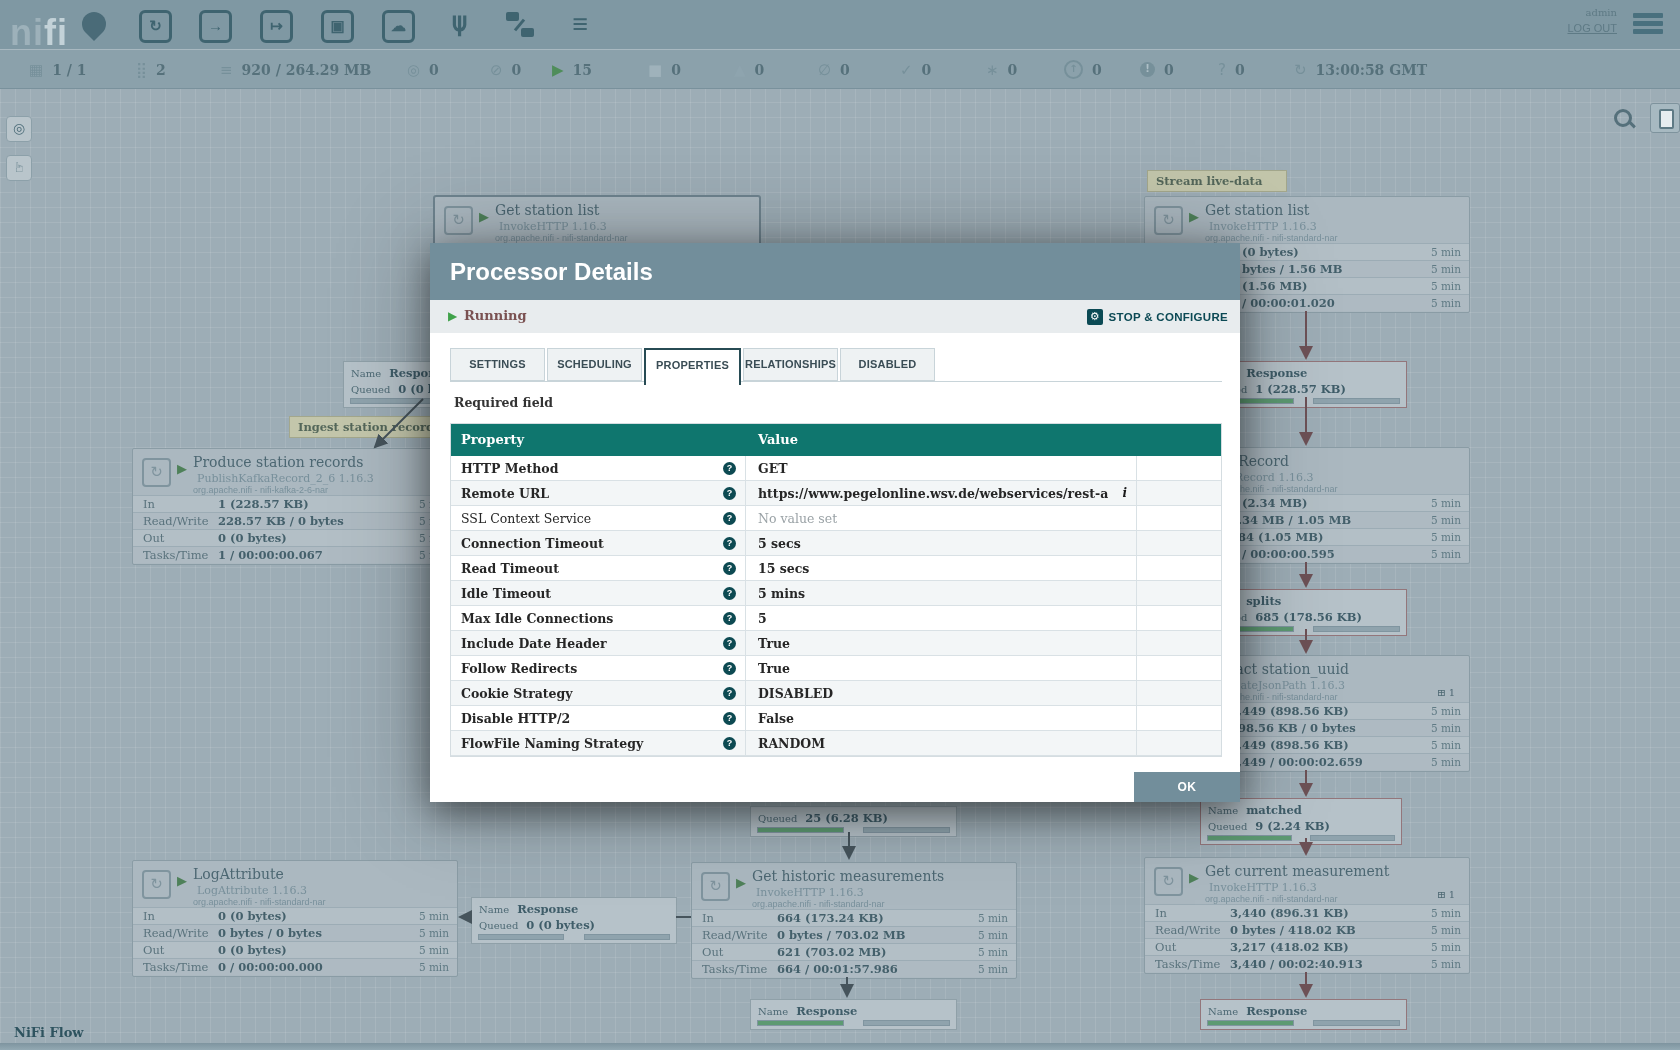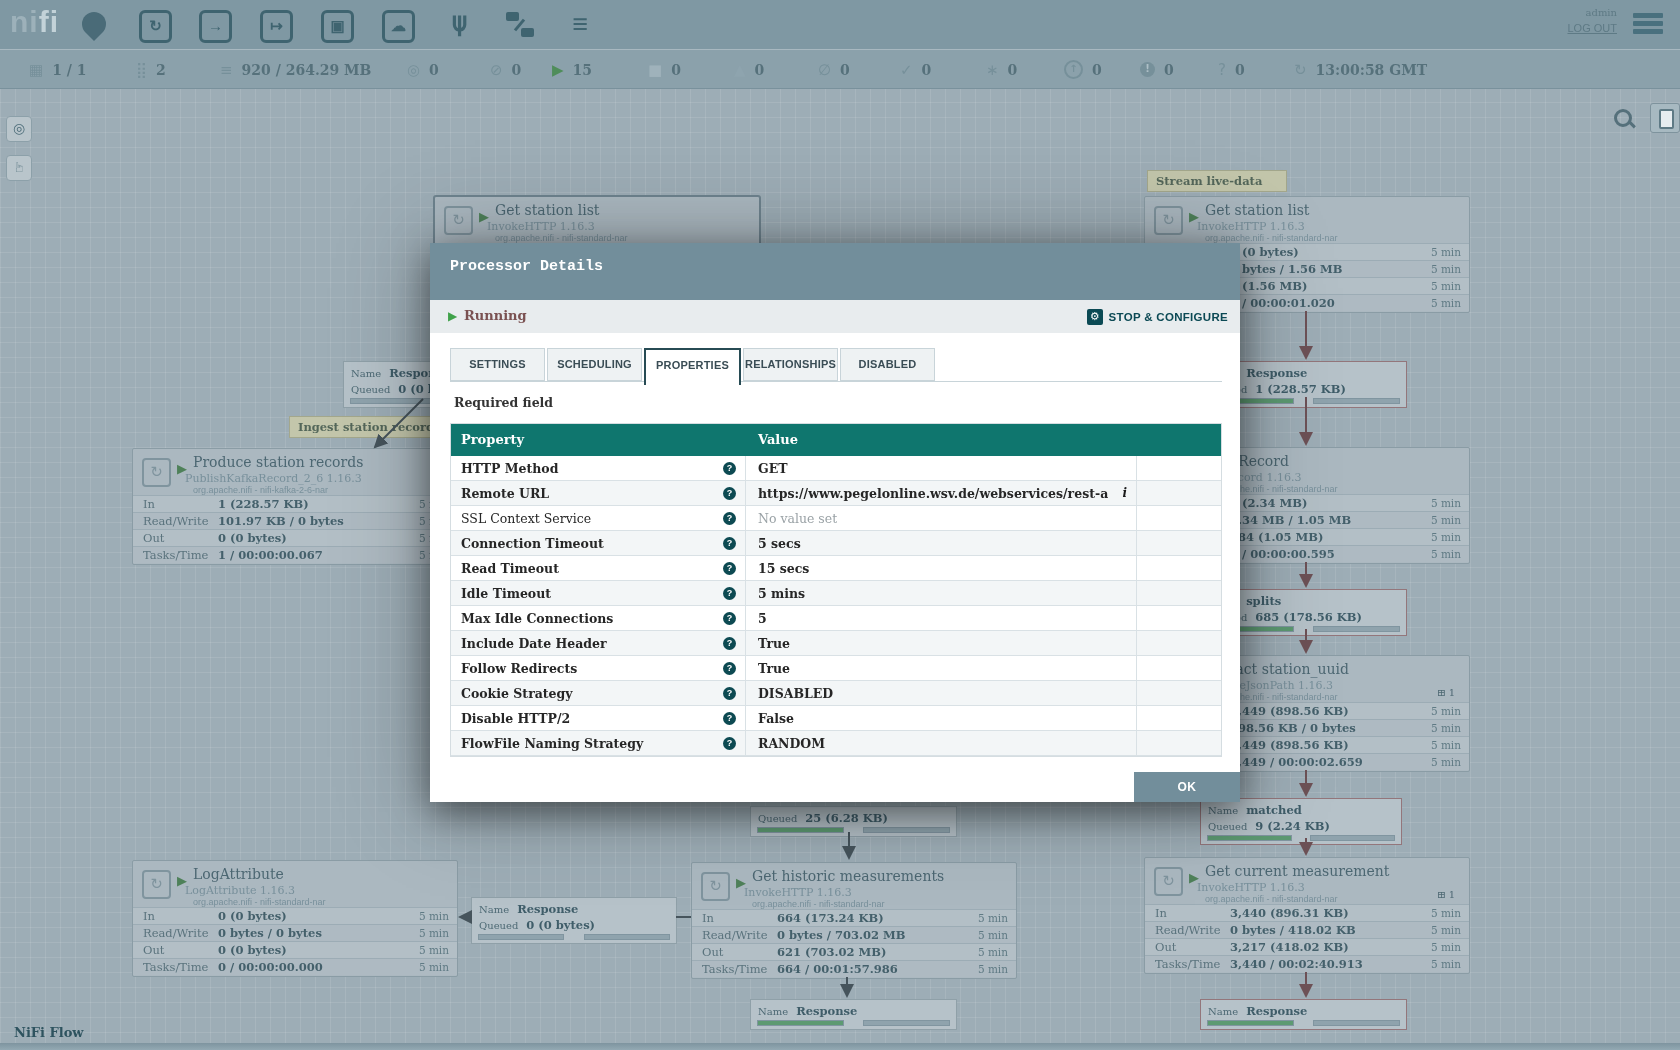--- a/index.html
+++ b/index.html
@@ -1,21 +1,21 @@
 <!DOCTYPE html>
 <html><head>
 <meta charset="utf-8">
 <style>
   html,body{margin:0;padding:0;width:1680px;height:1050px;overflow:hidden;
     font-family:"Liberation Sans",sans-serif;}
   #app{position:relative;width:1680px;height:1050px;background:#9dadb6;}
 
   
   .topbar{position:absolute;left:0;top:0;width:1680px;height:49px;background:#7f98a3;z-index:5;}
-  .logo{position:absolute;left:10px;top:5px;font-size:30px;font-weight:bold;letter-spacing:1px;
+  .logo{position:absolute;left:10px;top:12px;font-size:36px;font-weight:bold;letter-spacing:1px;
     color:#c3d2d8;}
   .logo .dim{color:#9db1ba;}
   .drop{position:absolute;left:82px;top:12px;width:24px;height:24px;background:#4a6b78;
     border-radius:0 50% 50% 50%;transform:rotate(-135deg);}
   .hicon{position:absolute;top:8px;width:33px;height:33px;color:#3f6470;text-align:center;cursor:grab;}
   .hframe{display:block;width:27px;height:27px;margin:2px auto;border:3px solid #3f6470;
     border-radius:6px;line-height:26px;font-size:15px;font-weight:bold;}
   .glyph-big{font-size:27px;line-height:33px;font-weight:bold;display:block;}
   .flipv{transform:scaleY(-1);}
   .tpl-box{position:absolute;width:13px;height:9px;background:#3f6470;border-radius:2px;}
@@ -65,21 +65,21 @@
   .proc{position:absolute;width:324px;height:115px;background:#abb8c0;border:1px solid #8a9ca5;
     border-radius:2px;cursor:pointer;z-index:2;}
   .proc.selected{border:1px solid #6e838e;box-shadow:0 0 0 1px #6e838e;}
   .p-icon{position:absolute;left:9px;top:9px;width:25px;height:25px;border:2px solid #7f949e;
     border-radius:4px;color:#7f949e;font-size:15px;line-height:24px;text-align:center;
     font-family:"DejaVu Sans",sans-serif;}
   .p-play{position:absolute;left:44px;top:12px;color:#4e8159;font-size:13px;
     font-family:"DejaVu Sans",sans-serif;}
   .p-name{position:absolute;left:60px;top:5px;font-family:"DejaVu Serif",serif;font-size:14px;
     color:#4c6772;white-space:nowrap;}
-  .p-type{position:absolute;left:52px;top:23px;font-family:"DejaVu Serif",serif;font-size:11px;
+  .p-type{position:absolute;left:64px;top:23px;font-family:"DejaVu Serif",serif;font-size:11px;
     color:#78909b;white-space:nowrap;}
   .p-bundle{position:absolute;left:60px;top:36px;font-size:9px;color:#78909b;white-space:nowrap;}
   .p-badge{position:absolute;right:14px;top:31px;font-size:10px;color:#4d6873;
     font-family:"DejaVu Serif",serif;}
   .p-stats{position:absolute;left:0;top:46px;width:100%;}
   .stat-row{position:relative;height:16px;line-height:16px;border-top:1px solid #9cacb5;
     background:#aebac2;white-space:nowrap;}
   .stat-row:nth-child(odd){background:#b3bfc6;}
   .stat-label{position:absolute;left:10px;font-family:"DejaVu Serif",serif;font-size:11.5px;color:#5a737d;}
   .stat-value{position:absolute;left:85px;font-family:"DejaVu Serif",serif;font-weight:bold;
@@ -105,22 +105,22 @@
 
   .breadcrumb{position:absolute;left:14px;bottom:10px;font-family:"DejaVu Serif",serif;
     font-weight:bold;font-size:13px;color:#2e535f;z-index:5;}
   .footerstrip{position:absolute;left:0;bottom:0;width:1680px;height:7px;
     background:linear-gradient(#7e949f,#93a9b3);z-index:5;}
 
   
   .modal{position:absolute;left:430px;top:243px;width:810px;height:559px;background:#ffffff;
     box-shadow:0 10px 35px rgba(0,0,0,.5),0 0 90px rgba(0,0,0,.25);z-index:10;}
   .m-head{position:absolute;left:0;top:0;width:810px;height:57px;background:#728e9b;}
-  .m-title{position:absolute;left:20px;top:15px;color:#ffffff;font-family:Liberation Mono, monospace;
-    font-weight:bold;font-size:15px;}
+  .m-title{position:absolute;left:20px;top:15px;color:#ffffff;font-family:Liberation Sans, sans-serif;
+    font-weight:bold;font-size:24px;}
   .m-status{position:absolute;left:0;top:57px;width:810px;height:33px;background:#e8ecee;}
   .m-play{position:absolute;left:18px;top:9px;color:#3fa24a;font-size:12px;
     font-family:"DejaVu Sans",sans-serif;}
   .m-state{position:absolute;left:34px;top:8px;font-family:"DejaVu Serif",serif;font-weight:bold;
     font-size:13px;color:#7a5151;}
   .stopcfg{position:absolute;right:12px;top:7px;height:20px;cursor:pointer;white-space:nowrap;}
   .gearbox{display:inline-block;width:16px;height:16px;background:#0b4a54;border-radius:2px;
     color:#ffffff;font-size:11px;line-height:16px;text-align:center;vertical-align:middle;
     font-family:"DejaVu Sans",sans-serif;}
   .stopcfg b{display:inline-block;margin-left:6px;vertical-align:middle;font-size:11.5px;
@@ -423,21 +423,21 @@
     <span class="p-bundle">org.apache.nifi - nifi-kafka-2-6-nar</span>
 
     <div class="p-stats">
       <div class="stat-row">
             <span class="stat-label">In</span>
             <span class="stat-value">1 (228.57 KB)</span>
             <span class="stat-win">5 min</span>
           </div>
       <div class="stat-row">
             <span class="stat-label">Read/Write</span>
-            <span class="stat-value">101.97 KB / 0 bytes</span>
+            <span class="stat-value">228.57 KB / 0 bytes</span>
             <span class="stat-win">5 min</span>
           </div>
       <div class="stat-row">
             <span class="stat-label">Out</span>
             <span class="stat-value">0 (0 bytes)</span>
             <span class="stat-win">5 min</span>
           </div>
       <div class="stat-row">
             <span class="stat-label">Tasks/Time</span>
             <span class="stat-value">1 / 00:00:00.067</span>

